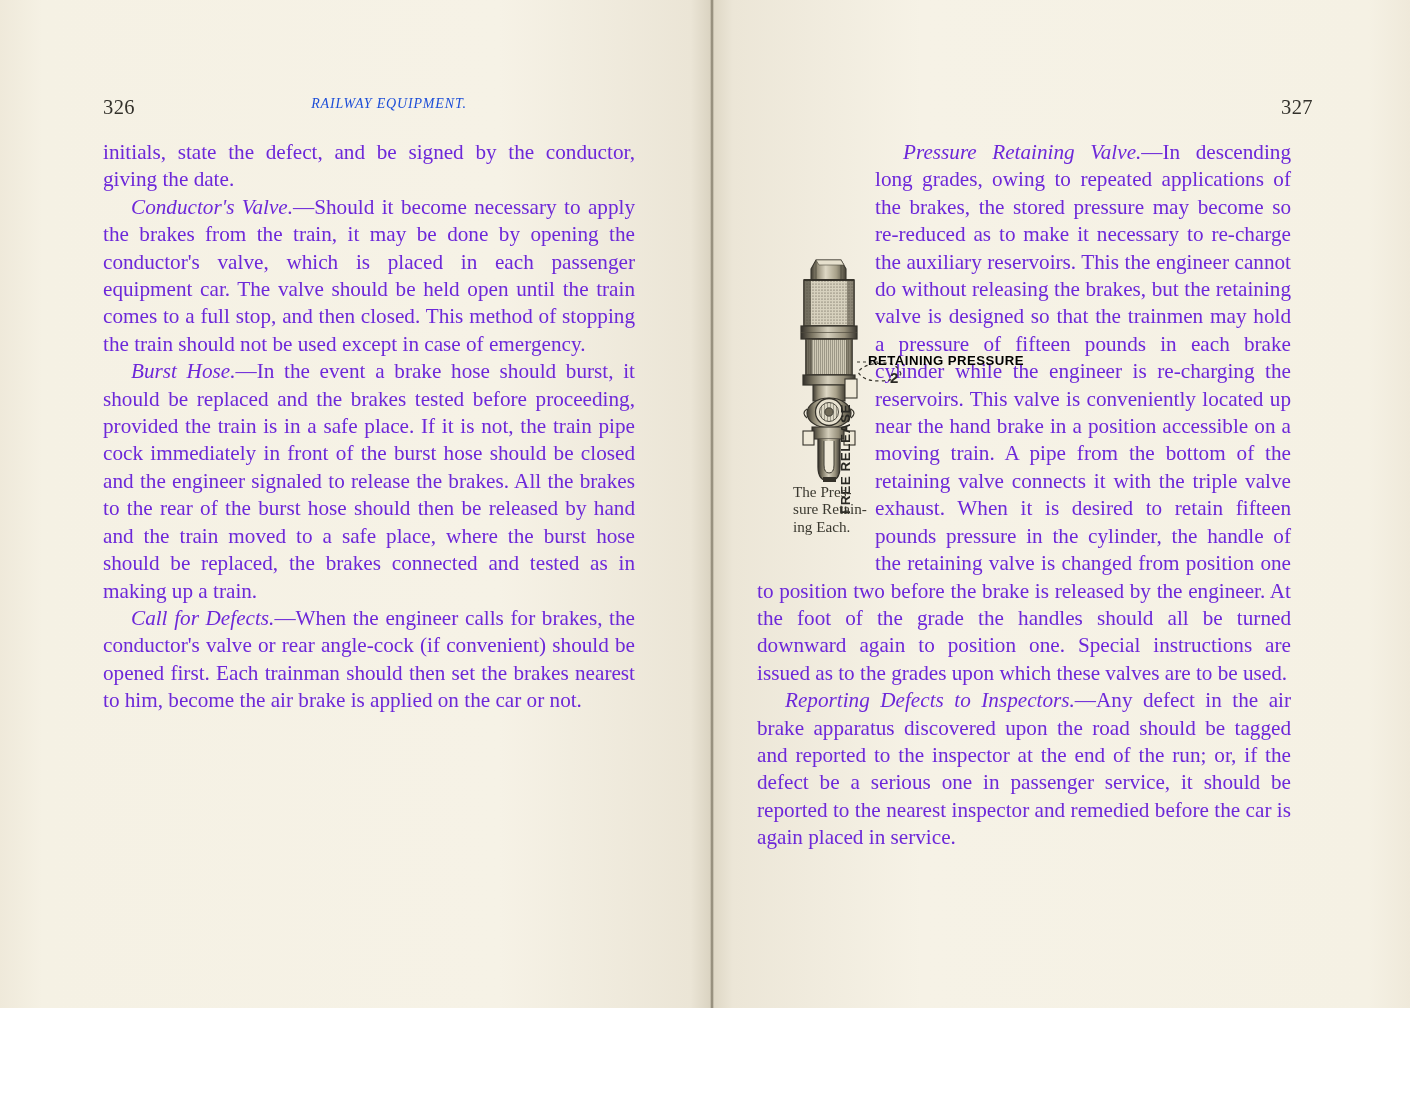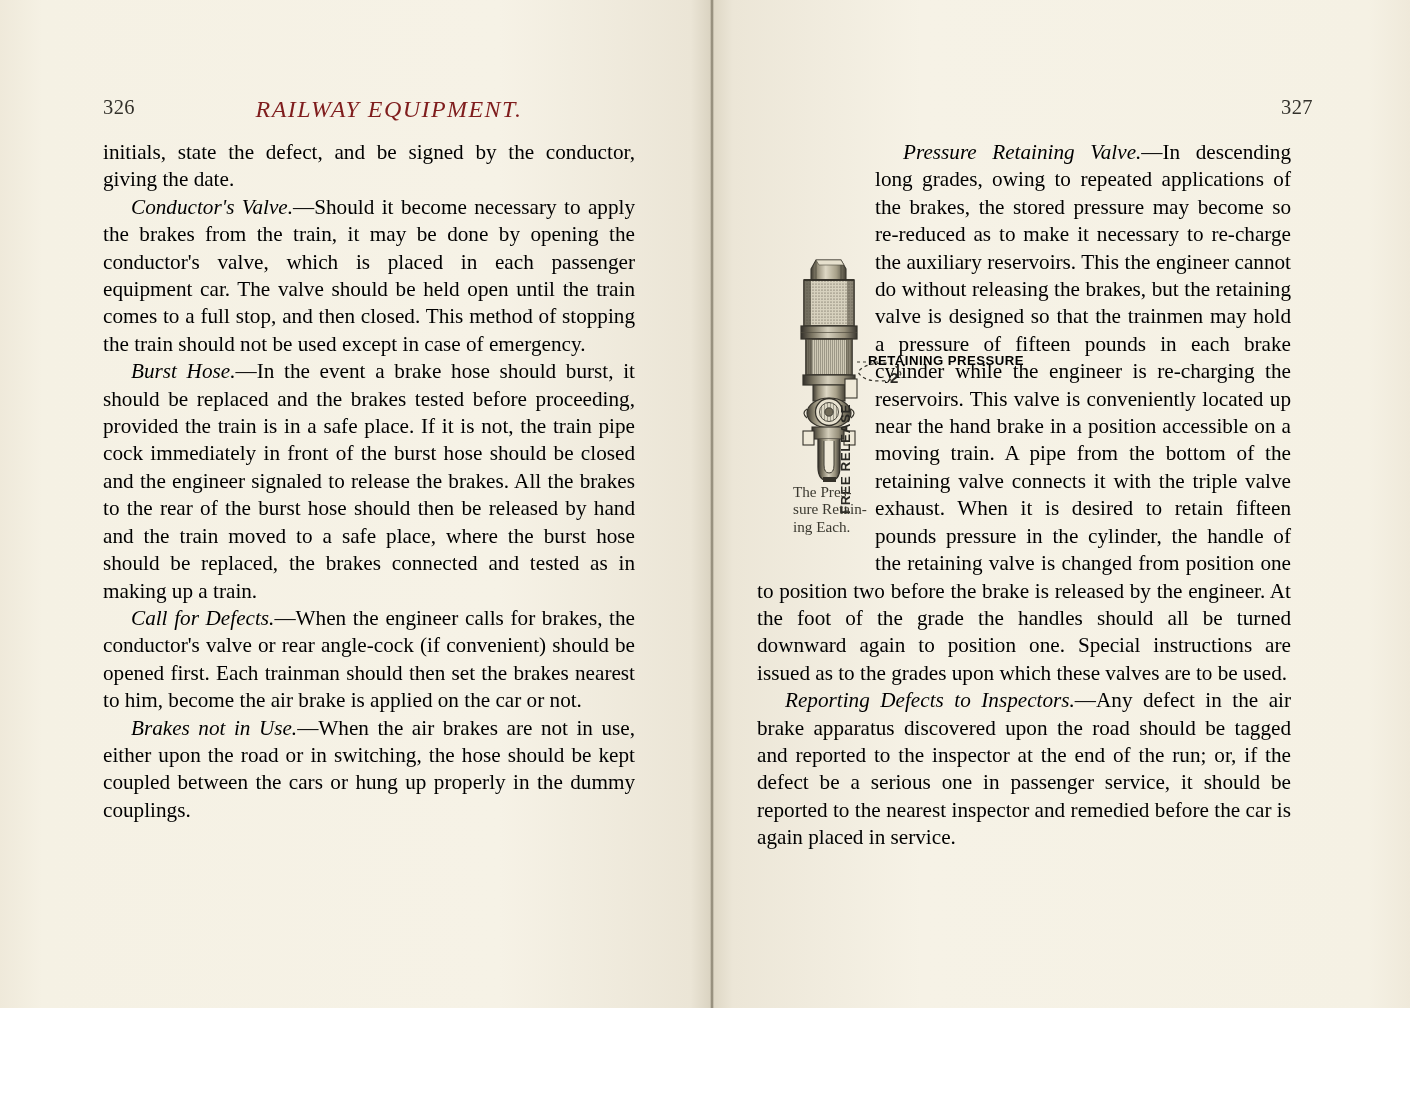--- a/index.html
+++ b/index.html
@@ -49,23 +49,23 @@
     height: 1105px;
   }
   .page-col.left { left: 0; width: 712px; }
   .page-col.right { left: 712px; width: 698px; }
 
   .running-head {
     position: absolute;
     top: 96px;
     height: 26px;
     font-style: italic;
-    font-size: 24px;
+    font-size: 14px;
     letter-spacing: 0.06em;
-    color: #7f1d1d;
+    color: #1d4ed8;
     white-space: nowrap;
   }
   .left .running-head { left: 104px; width: 530px; }
   .right .running-head { left: 50px; width: 560px; }
 
   .folio {
     position: absolute;
     top: 96px;
     font-size: 20.5px;
     letter-spacing: 0.02em;
@@ -79,21 +79,21 @@
   .right .head-title { margin-right: 34px; }
 
   .textblock {
     position: absolute;
     top: 139px;
     width: 532px;
     font-size: 21.2px;
     line-height: 27.4px;
     text-align: justify;
     text-justify: inter-word;
-    color: #000000;
+    color: #6d28d9;
     hyphens: none;
   }
   .left .textblock { left: 103px; }
   .right .textblock { left: 45px; width: 534px; }
 
   .textblock p {
     margin: 0;
     text-indent: 28px;
   }
   .textblock p.noindent { text-indent: 0; }
@@ -192,21 +192,20 @@
     <div class="textblock">
 
       <p class="noindent"><span>initials, state the defect, and be signed by the conductor, giving the date.</span></p>
 
       <p><span class="runin">Conductor's Valve.</span><span>—Should it become necessary to apply the brakes from the train, it may be done by opening the conductor's valve, which is placed in each passenger equipment car.  The valve should be held open until the train comes to a full stop, and then closed.  This method of stopping the train should not be used except in case of emergency.</span></p>
 
       <p><span class="runin">Burst Hose.</span><span>—In the event a brake hose should burst, it should be replaced and the brakes tested before proceeding, provided the train is in a safe place.  If it is not, the train pipe cock immediately in front of the burst hose should be closed and the engineer signaled to release the brakes.  All the brakes to the rear of the burst hose should then be released by hand and the train moved to a safe place, where the burst hose should be replaced, the brakes connected and tested as in making up a train.</span></p>
 
       <p><span class="runin">Call for Defects.</span><span>—When the engineer calls for brakes, the conductor's valve or rear angle-cock (if convenient) should be opened first.  Each trainman should then set the brakes nearest to him, become the air brake is applied on the car or not.</span></p>
 
-      <p><span class="runin">Brakes not in Use.</span><span>—When the air brakes are not in use, either upon the road or in switching, the hose should be kept coupled between the cars or hung up properly in the dummy couplings.</span></p>
 
     </div>
   </div>
 
   <div class="page-col right">
 
     <div class="folio right-folio">327</div>
 
 
     <div class="textblock">

